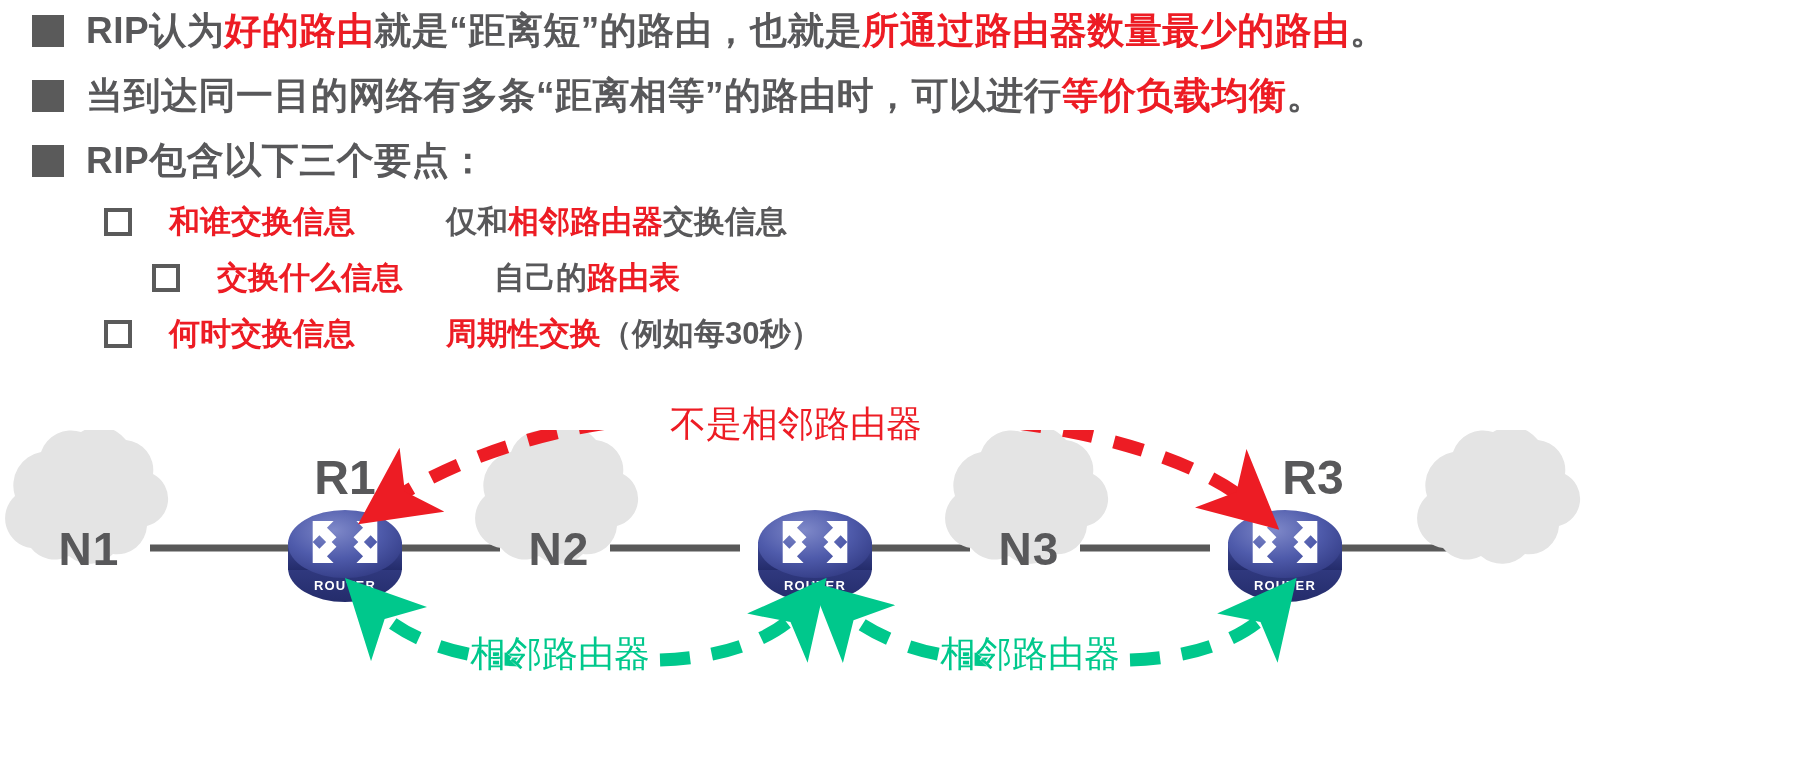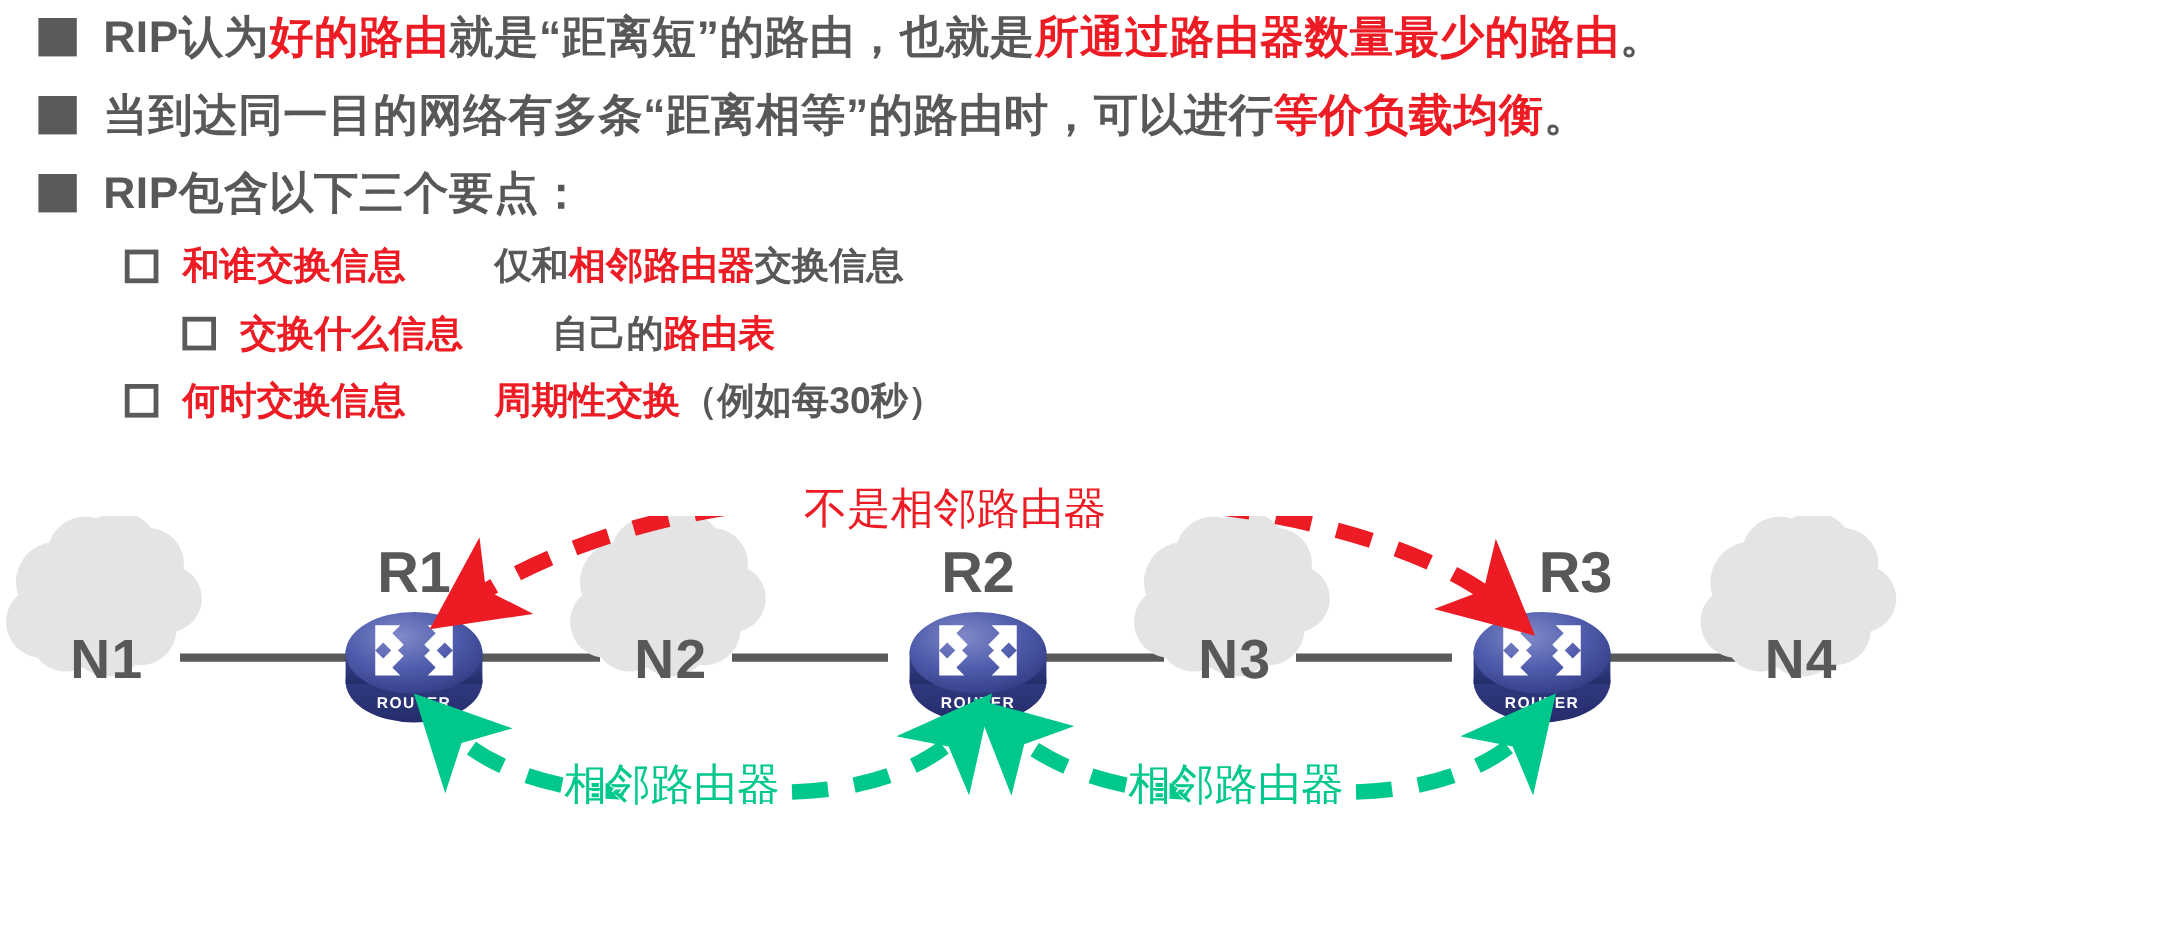--- a/index.html
+++ b/index.html
@@ -39,21 +39,21 @@
   }
   .line-text {
     font-size: 37px;
     font-weight: bold;
     color: #58585a;
     letter-spacing: 0.5px;
     line-height: 1;
   }
   .line-text .red { color: #ed1c24; }
 
-  .sub-row { position: absolute; display: flex; align-items: center; white-space: nowrap; }
+  .sub-row { position: absolute; display: flex; align-items: center; white-space: nowrap; gap: 17px; }
   .sub-key {
     font-size: 31px;
     font-weight: bold;
     color: #ed1c24;
     width: 260px;
     flex: 0 0 auto;
     line-height: 1;
   }
   .sub-val {
     font-size: 31px;
@@ -243,26 +243,22 @@
 
     <div class="node" style="left:14px; top:64px; width:150px; height:110px;">
       <div class="cloud-label">N1</div>
     </div>
     <div class="node" style="left:484px; top:64px; width:150px; height:110px;">
       <div class="cloud-label">N2</div>
     </div>
     <div class="node" style="left:954px; top:64px; width:150px; height:110px;">
       <div class="cloud-label">N3</div>
     </div>
-    <div class="node" style="left:1426px; top:64px; width:150px; height:110px;">
-      <div class="cloud-label">N4</div>
-    </div>
 
     <div class="router-label" style="left:245px; top:20px;">R1</div>
-    <div class="router-label" style="left:715px; top:20px;">R2</div>
     <div class="router-label" style="left:1213px; top:20px;">R3</div>
 
     <div class="arrow-text red" style="left:670px; top:-30px;">不是相邻路由器</div>
     <div class="arrow-text green" style="left:470px; top:200px;">相邻路由器</div>
     <div class="arrow-text green" style="left:940px; top:200px;">相邻路由器</div>
 
   </div>
 </div>
 
 </body></html>

